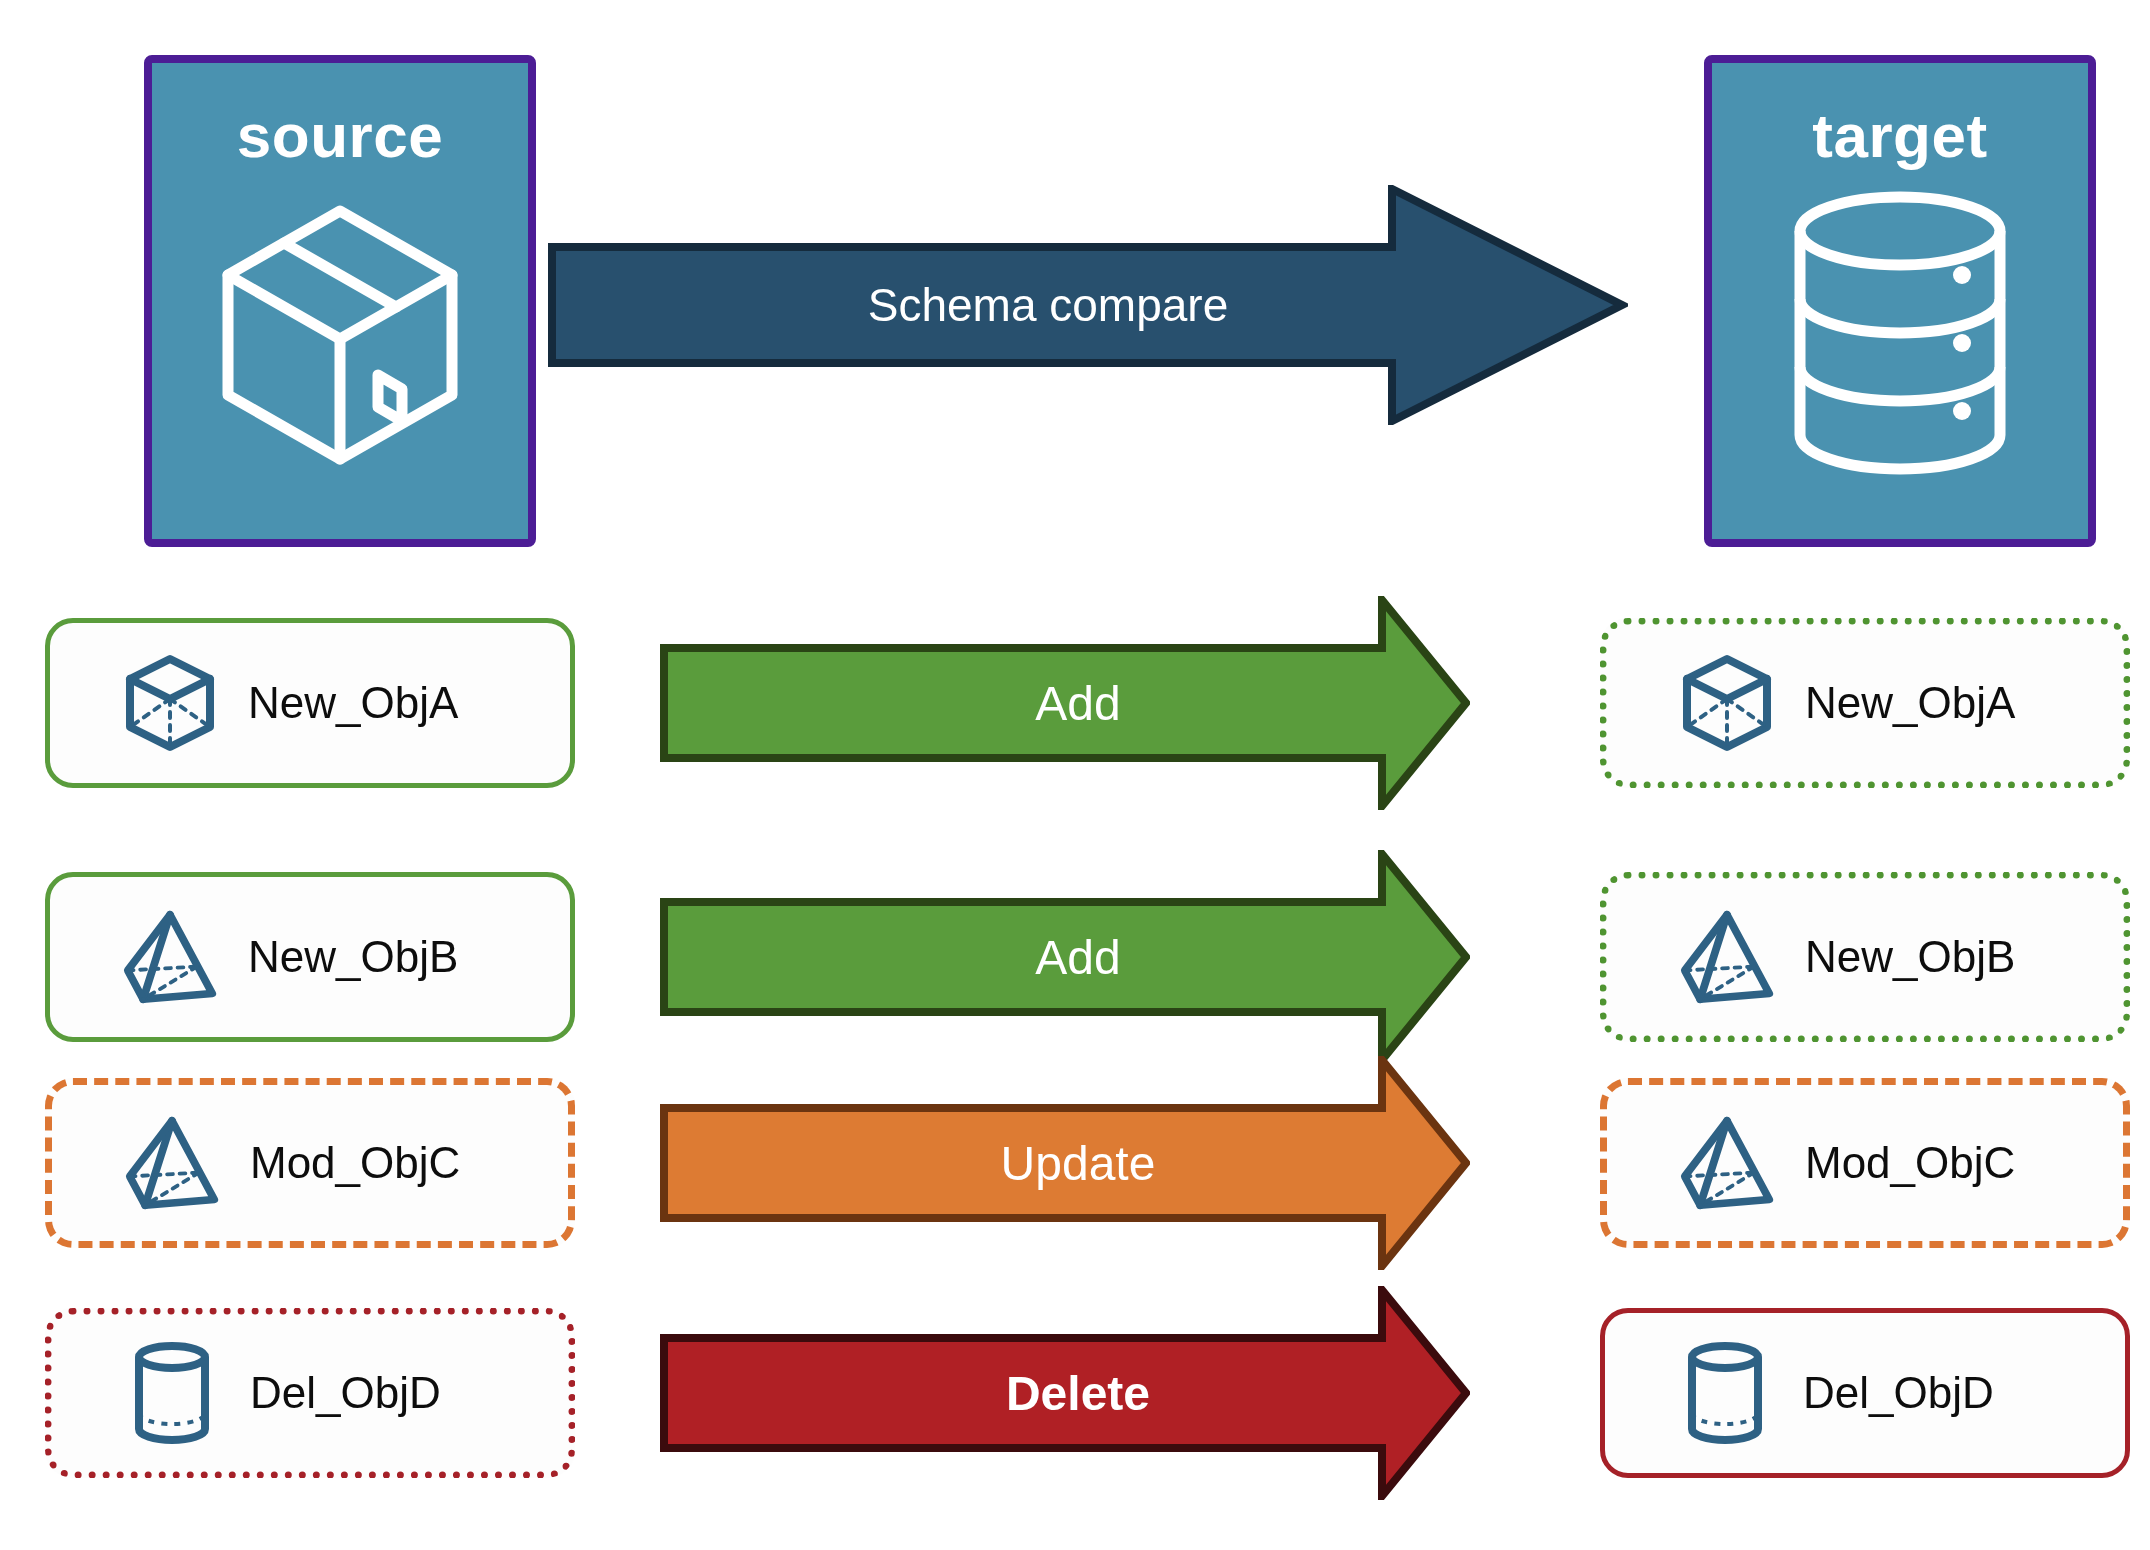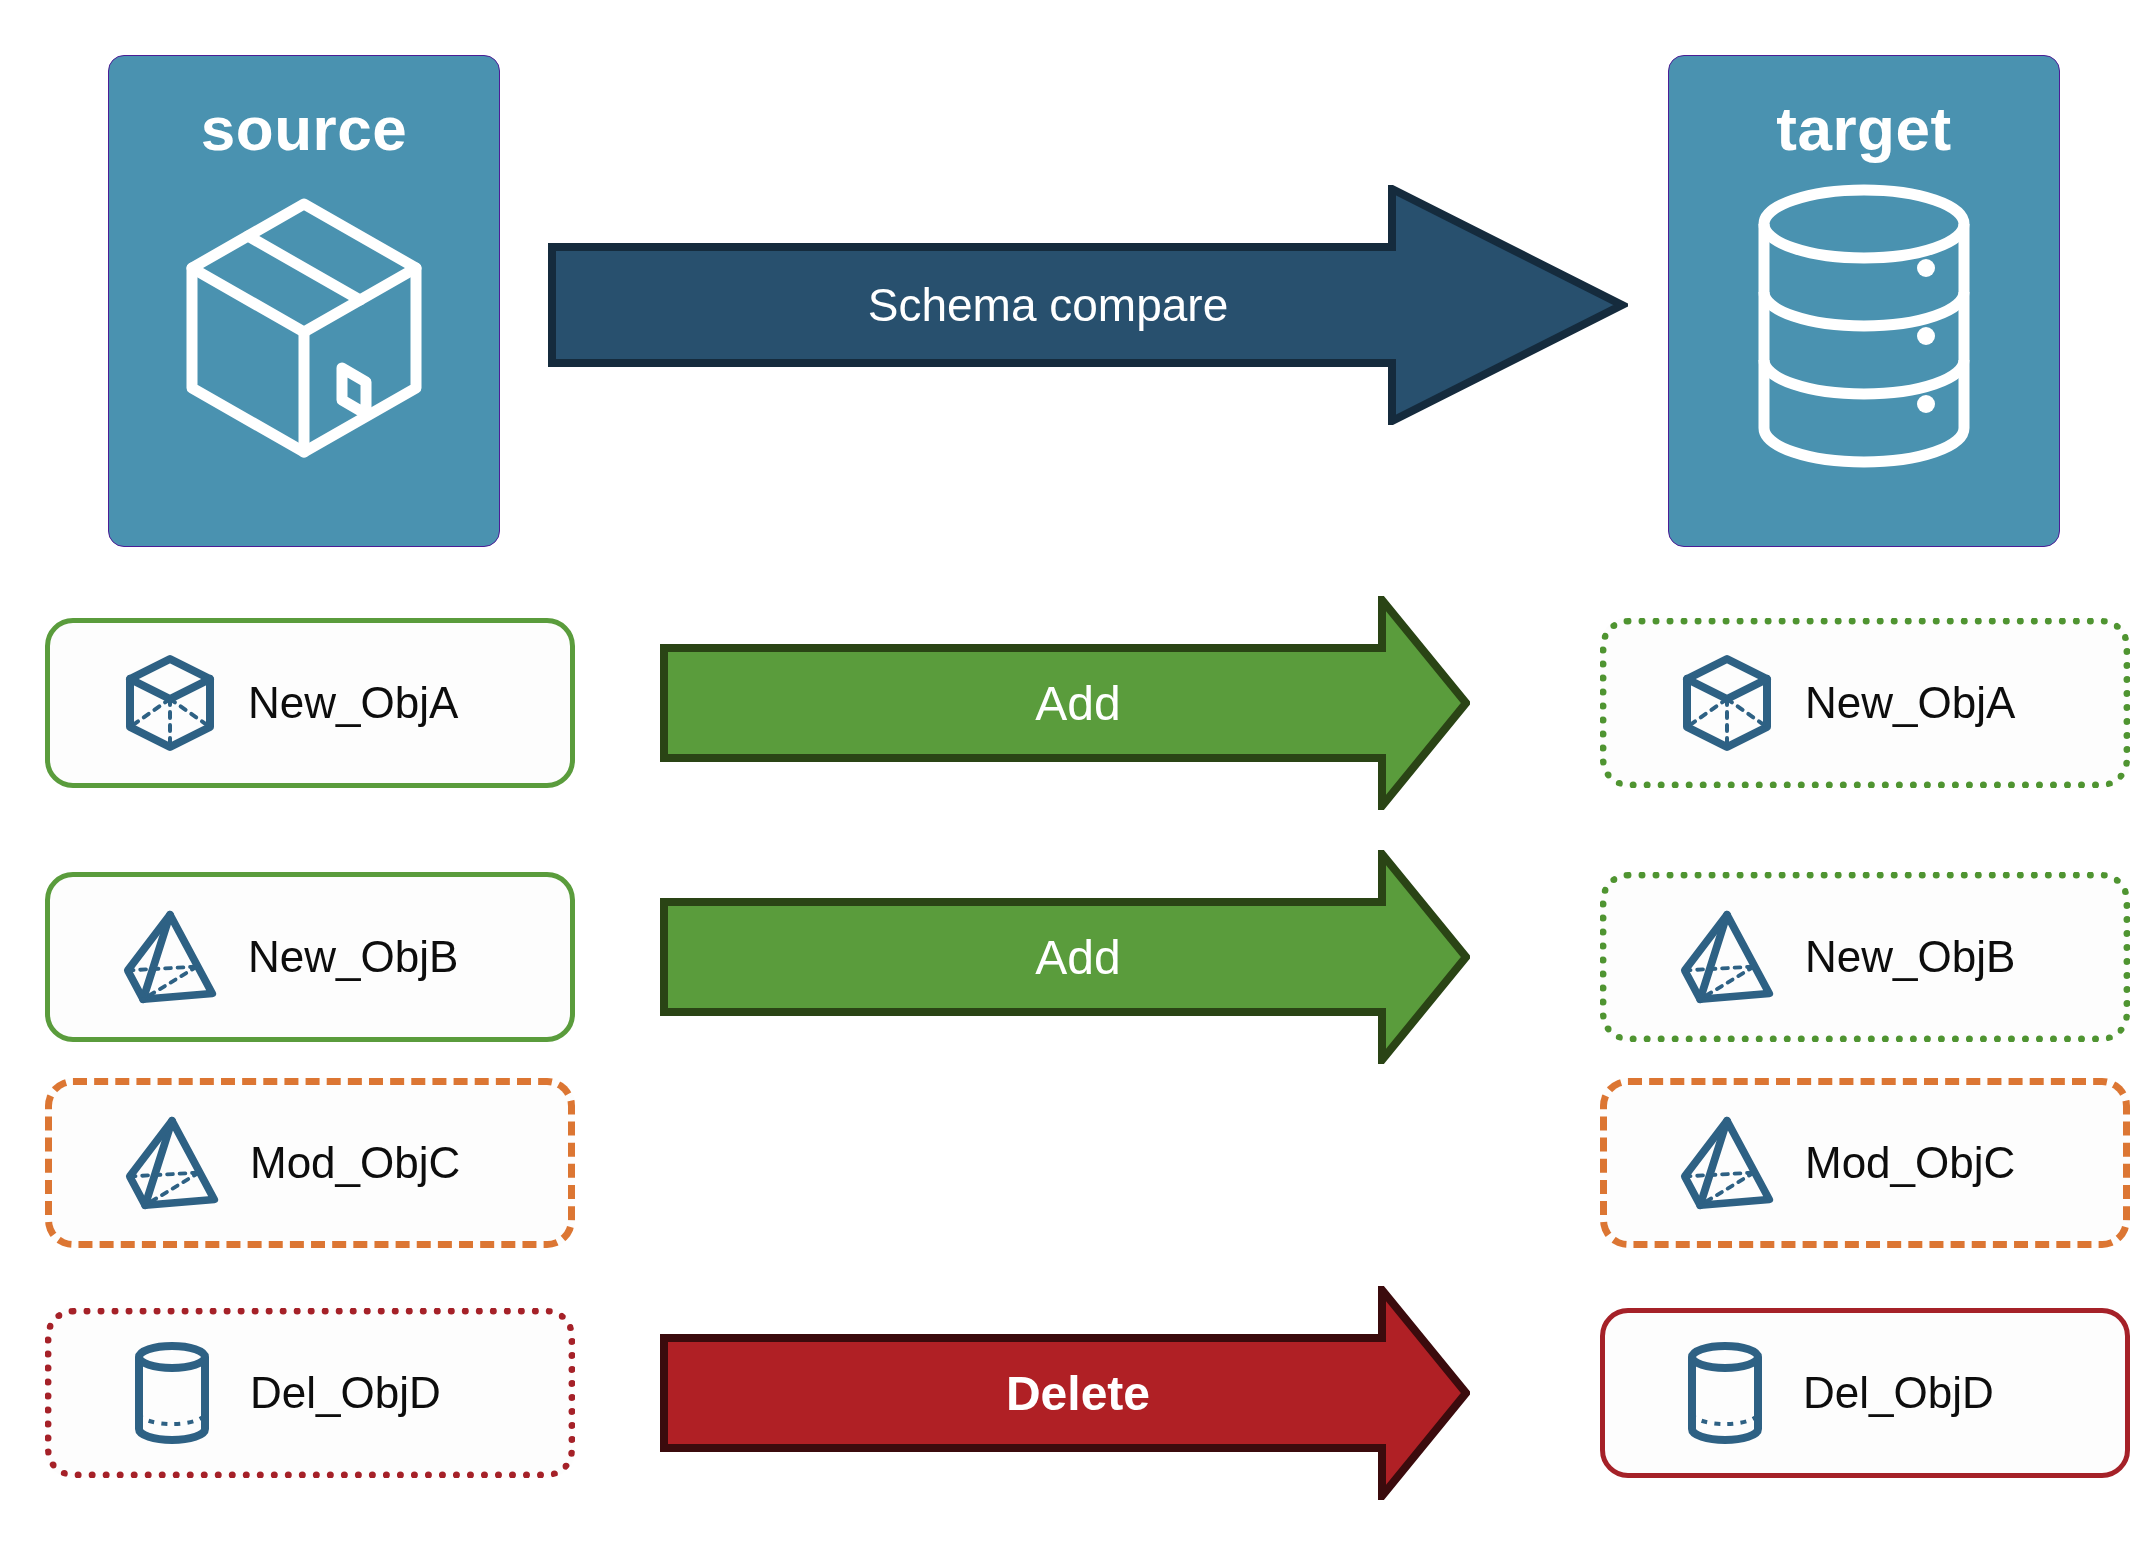--- a/index.html
+++ b/index.html
@@ -16,25 +16,26 @@
     height: 1550px;
     background: #ffffff;
     overflow: hidden;
   }
 
   
   .endpoint-panel {
     position: absolute;
     box-sizing: border-box;
     background: #4A92B0;
-    border: 1px solid #4c1d95;
-    border-radius: 16px;
+    border: 8px solid #4c1d95;
+    border-radius: 8px;
     display: flex;
     flex-direction: column;
     align-items: center;
+    margin-left: 36px;
   }
   .endpoint-title {
     color: #ffffff;
     font-size: 62px;
     font-weight: bold;
     letter-spacing: 0.5px;
     margin-top: 42px;
     line-height: 1;
   }
   .endpoint-icon {
@@ -276,20 +277,26 @@
             <path d="M6 64 L78 60"></path>
             <path d="M78 60 L94 88"></path>
             <path d="M78 60 L50 6"></path>
             <path d="M78 60 L22 94"></path>
           </g>
         </svg>
       </span>
       <span class="obj-label">Mod_ObjC</span>
     </div>
 
+    <div class="action-arrow" style="top:-22px;height:214px;">
+      <svg width="810" height="214" viewBox="0 0 810 214" style="position:absolute;left:0;top:0;">
+        <polygon points="4,52 722,52 722,4 806,107 722,210 722,162 4,162" fill="#DD7B33" stroke="#6B3410" stroke-width="8" stroke-linejoin="miter"></polygon>
+      </svg>
+      <div class="action-arrow-label" style="height:214px;">Update</div>
+    </div>
 
     <div class="obj-box right bd-dashed-orange" style="top:0;height:170px;">
       <span class="obj-icon">
         <svg width="100" height="100" viewBox="0 0 100 100">
           <g fill="none" stroke="#2E6184" stroke-width="8" stroke-linejoin="round" stroke-linecap="round">
             <path d="M50 6 L94 88 L22 94 Z"></path>
             <path d="M50 6 L6 64 L22 94"></path>
           </g>
           <g fill="none" stroke="#2E6184" stroke-width="4" stroke-dasharray="6 7" stroke-linecap="round">
             <path d="M6 64 L78 60"></path>

